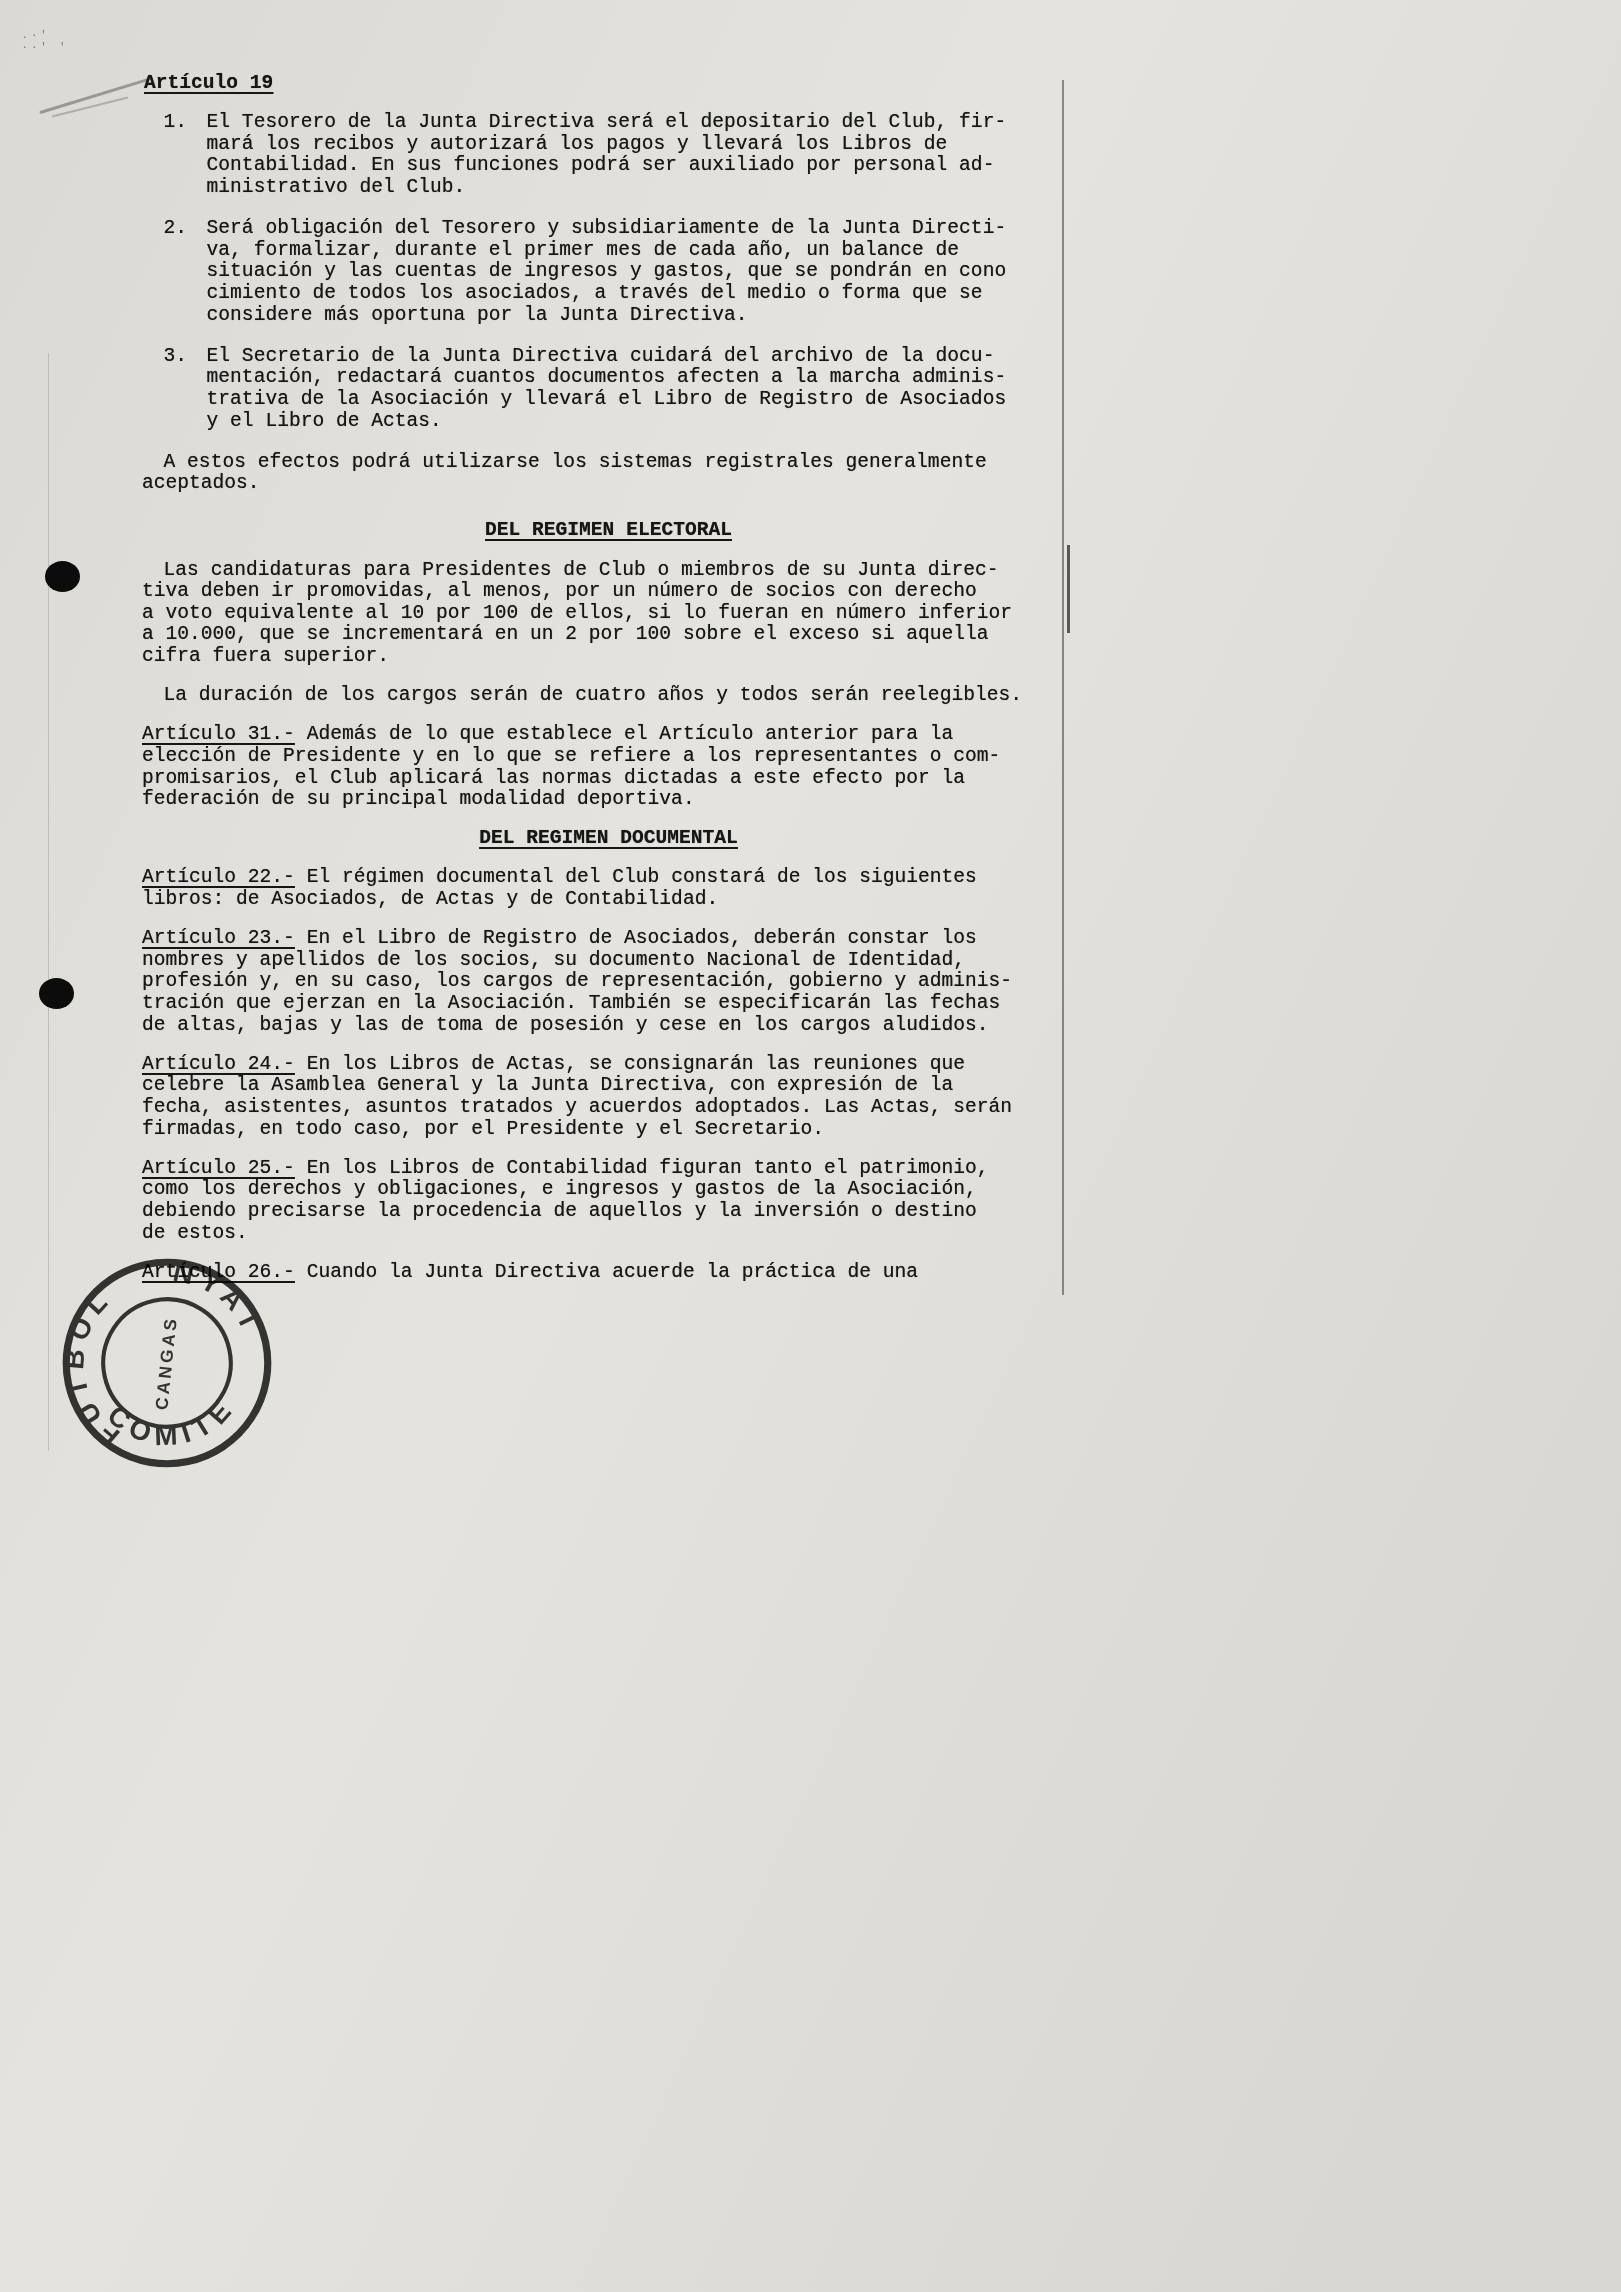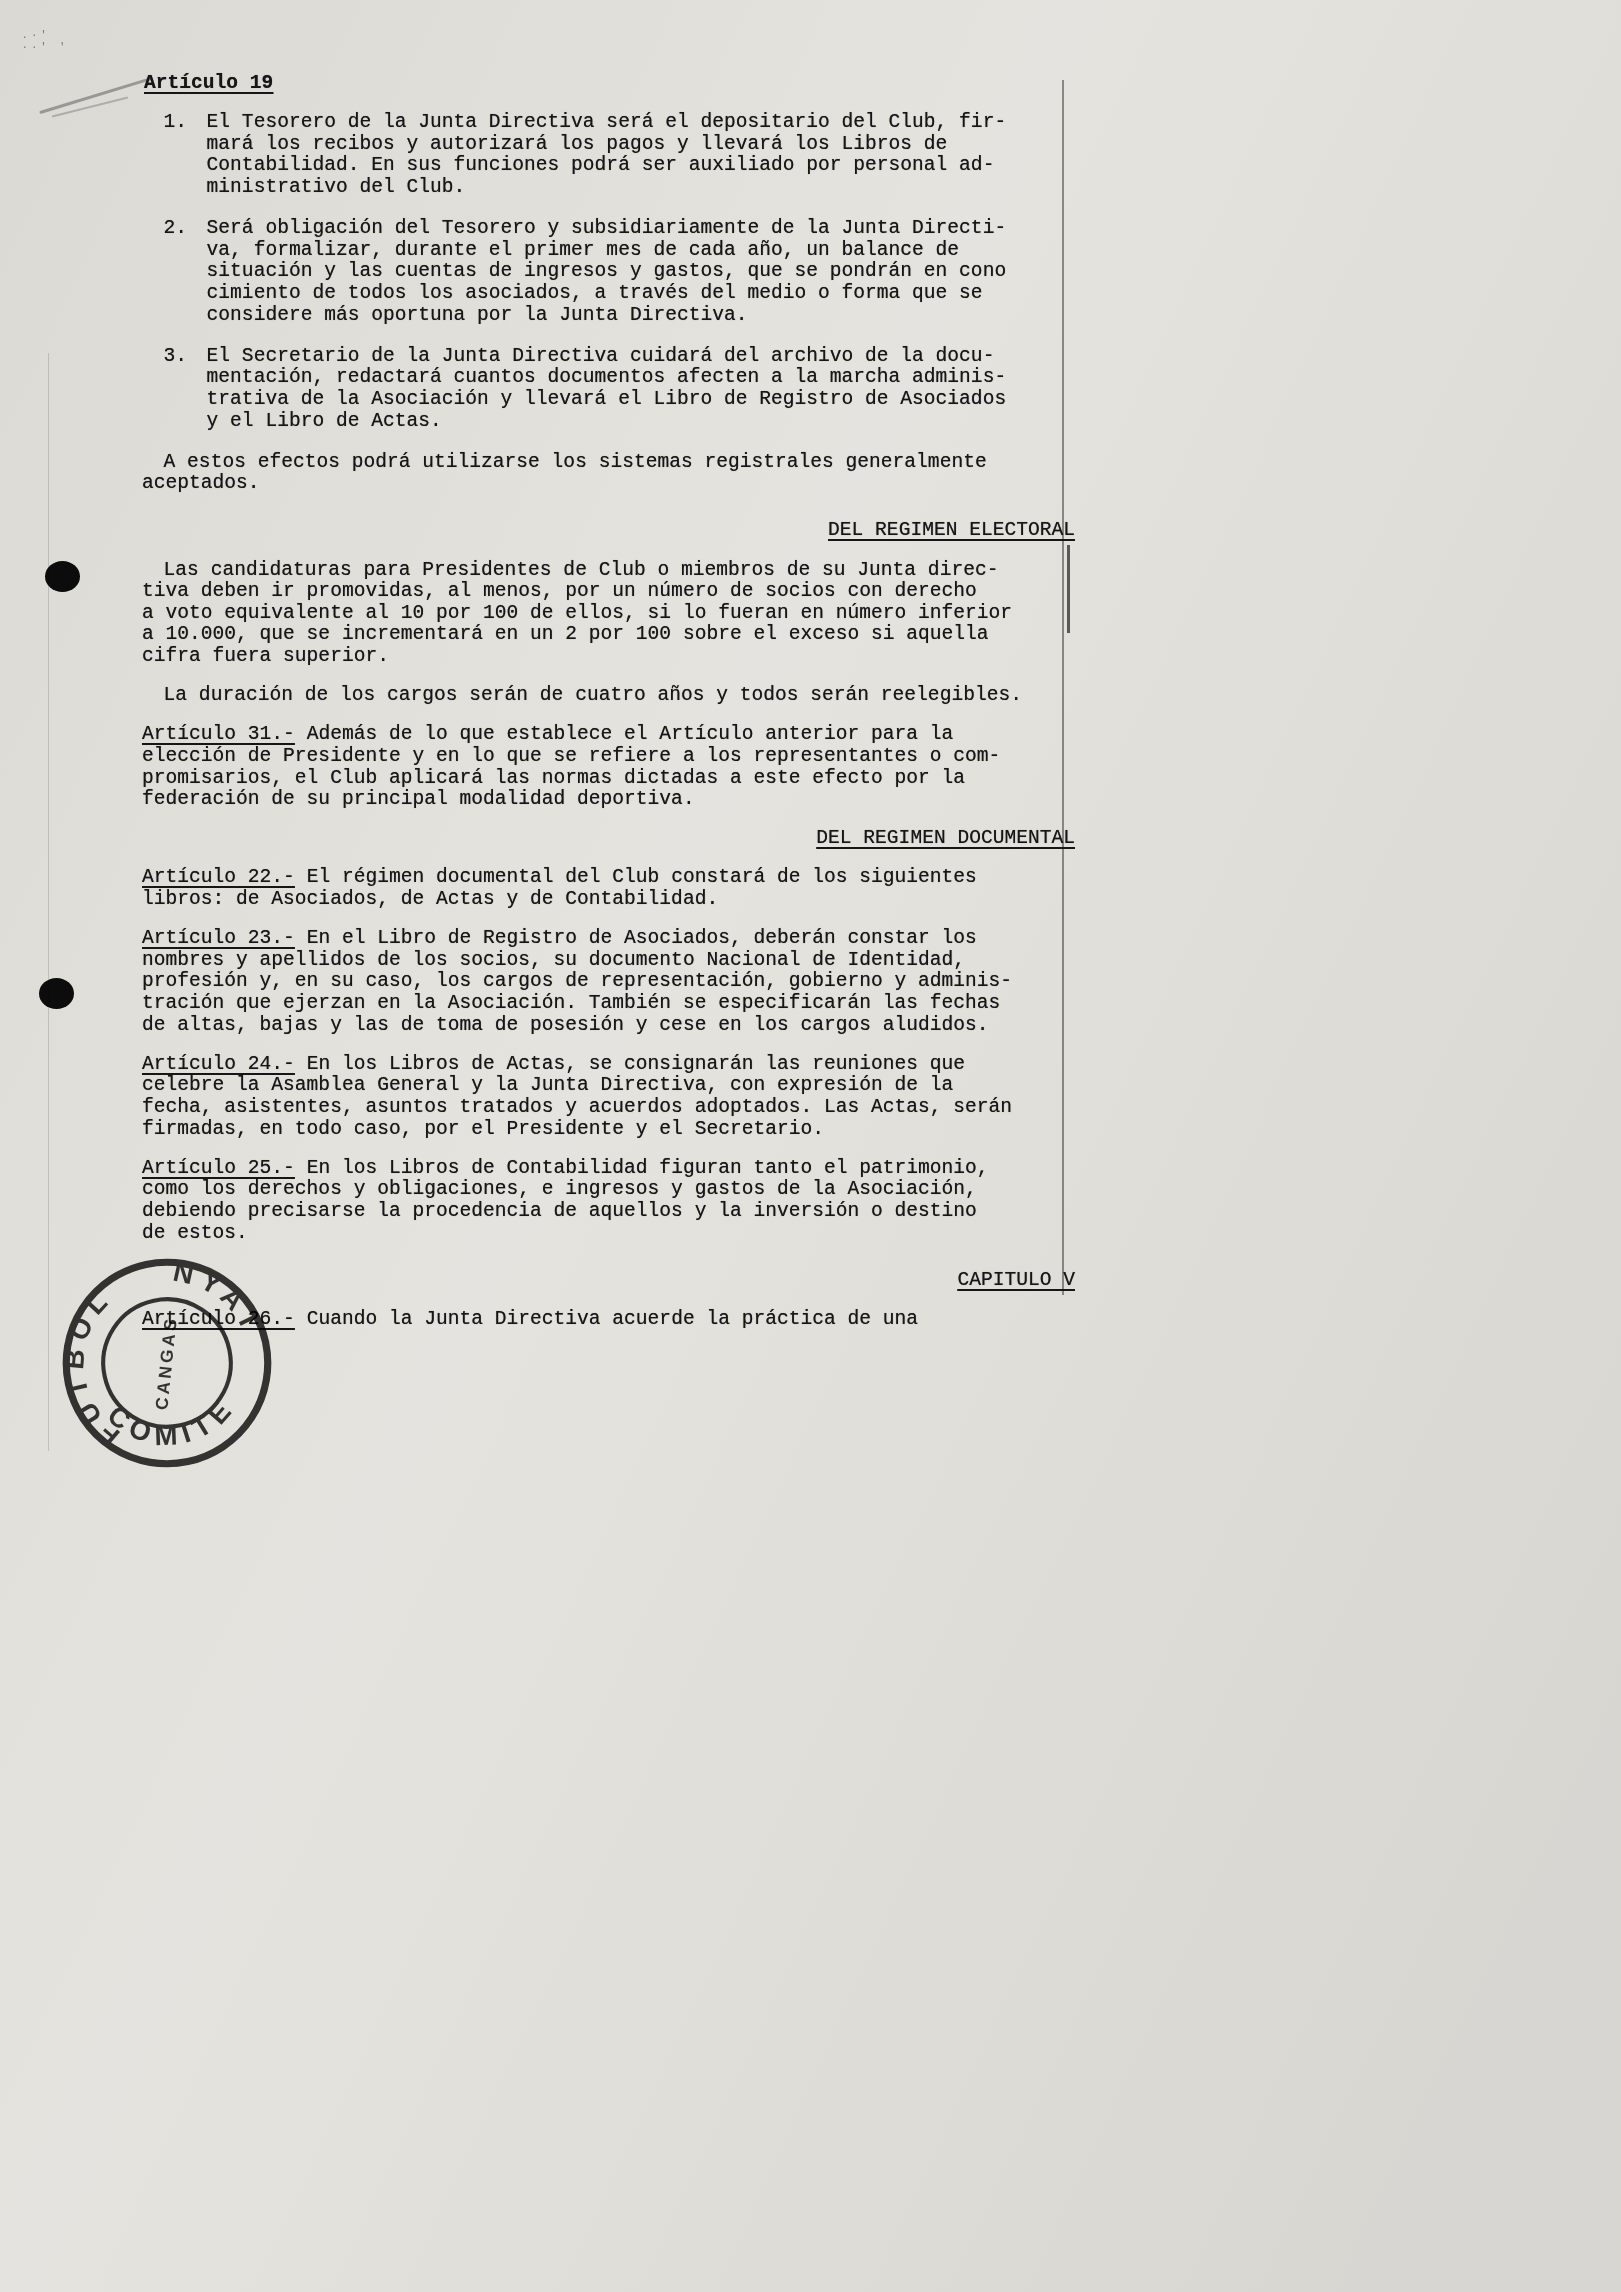--- a/index.html
+++ b/index.html
@@ -46,21 +46,21 @@
   }
 
   
   .text-column {
     position: absolute; left: 142px; top: 73px; width: 933px;
     font-size: 19.6px; line-height: 21.6px;
     text-shadow: 0 0 0.7px rgba(10,10,10,0.65);
   }
   .u { text-decoration: underline; text-decoration-thickness: 2px; text-underline-offset: 3.9px; }
   .h-left { font-size: 19.6px; font-weight: bold; margin: 0 0 17.6px 2px; }
-  .h-center { font-size: 19.6px; font-weight: normal; text-align: right; margin: 25.5px 0 17.6px 0; }
+  .h-center { font-size: 19.6px; font-weight: bold; text-align: center; margin: 25.5px 0 17.6px 0; }
   .h-center.tight { margin: 25.5px 0 5.9px 0; }
   .h-center.sub { margin: 3.9px 0 13.7px 0; }
   .num-list { margin: 0 0 0 21.6px; padding: 0; }
   .num-item { display: flex; margin: 0 0 19.6px 0; }
   .num-item .marker { width: 43px; flex: 0 0 43px; }
   .num-item .body { white-space: pre-line; flex: 1; }
   .para { white-space: pre-line; margin: 17.6px 0; }
   .para.indent { text-indent: 21.6px; }
   .label { text-decoration: underline; text-decoration-thickness: 2px; text-underline-offset: 3.9px; }
 
@@ -157,21 +157,20 @@
     <p class="para"><span class="label">Artículo 24.-</span> <span>En los Libros de Actas, se consignarán las reuniones que
 celebre la Asamblea General y la Junta Directiva, con expresión de la
 fecha, asistentes, asuntos tratados y acuerdos adoptados. Las Actas, serán
 firmadas, en todo caso, por el Presidente y el Secretario.</span></p>
 
     <p class="para"><span class="label">Artículo 25.-</span> <span>En los Libros de Contabilidad figuran tanto el patrimonio,
 como los derechos y obligaciones, e ingresos y gastos de la Asociación,
 debiendo precisarse la procedencia de aquellos y la inversión o destino
 de estos.</span></p>
 
-    <h2 class="h-center u tight">CAPITULO V</h2>
 
     <p class="para"><span class="label">Artículo 26.-</span> <span>Cuando la Junta Directiva acuerde la práctica de una</span></p>
 
   </div>
 
   <svg class="stamp" viewBox="0 0 214 214">
     <defs>
       <path id="arcLeft" d="M 50 164 A 80 80 0 0 1 73 34"></path>
       <path id="arcTopRight" d="M 128 30 A 80 80 0 0 1 187 100"></path>
       <path id="arcBottom" d="M 38 147 A 80 80 0 0 0 176 147"></path>

